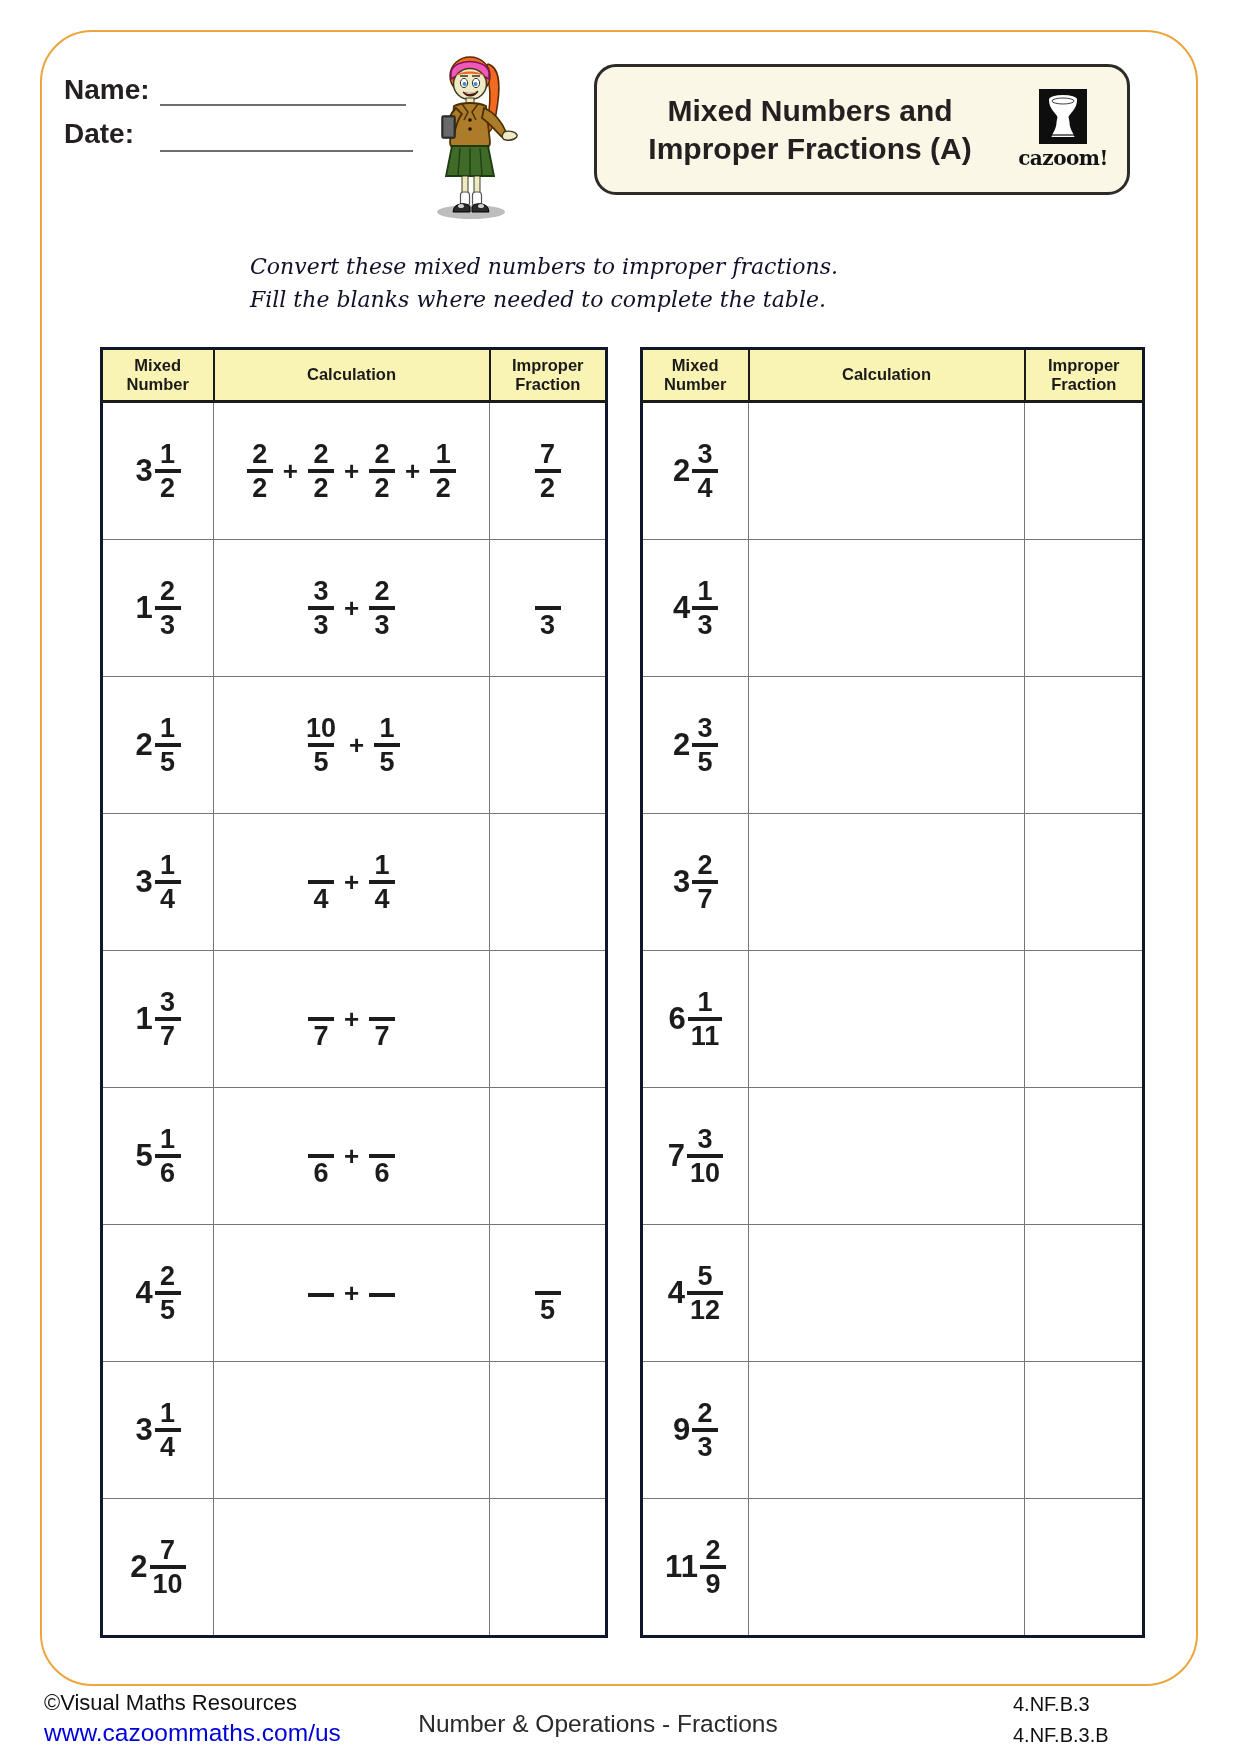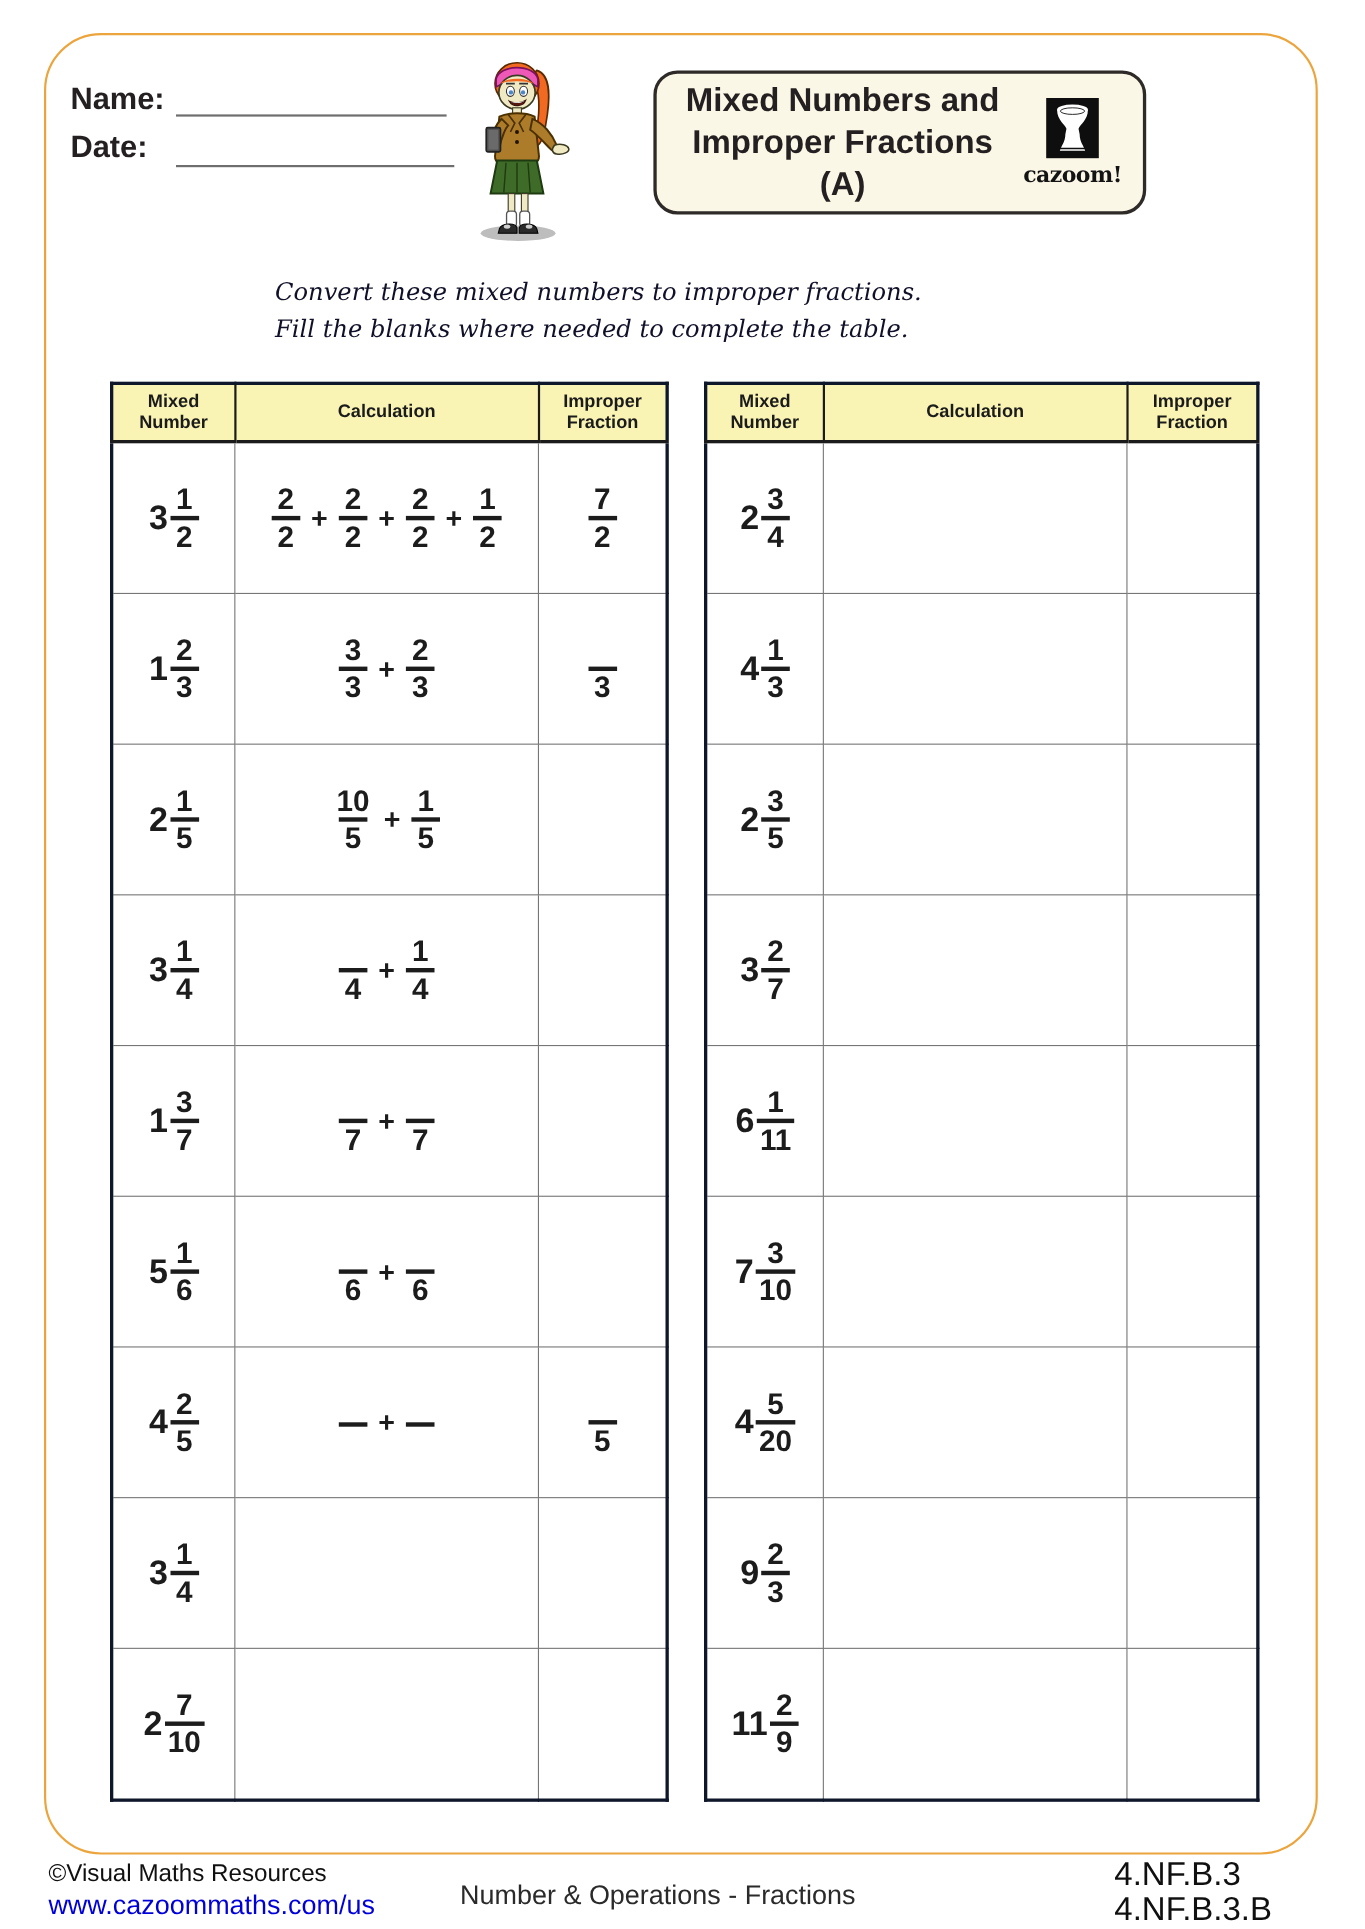--- a/index.html
+++ b/index.html
@@ -13,21 +13,21 @@
   }
   
   .hdr-label { position:absolute; font-size:28px; font-weight:bold; color:#241f20; }
   .name-label { left:64px; top:74px; }
   .date-label { left:64px; top:118px; }
   .fill-line { position:absolute; height:0; border-bottom:2.5px solid #6e6e6e; }
   .name-line { left:160px; top:104px; width:246px; }
   .date-line { left:160px; top:150px; width:253px; }
   .girl { position:absolute; left:418px; top:42px; width:106px; height:180px; }
   .title-box {
-    position:absolute; left:594px; top:64px; width:448px; height:131px;
+    position:absolute; left:594px; top:64px; width:536px; height:131px;
     background:#FBF7E6; border:3px solid #2e2a28; border-radius:22px;
     display:flex; align-items:center; box-sizing:border-box;
   }
   .title-text {
     flex:1; text-align:center; font-size:30px; font-weight:bold; line-height:38px;
     color:#241f20; white-space:pre-line; padding-left:14px;
   }
   .logo-block { width:108px; display:flex; flex-direction:column; align-items:center; padding-right:10px; }
   .logo-mark { width:48px; height:55px; }
   .logo-word { font-family:"DejaVu Serif", serif; font-weight:bold; font-size:20px; color:#141414; letter-spacing:-0.5px; margin-top:2px; }
@@ -64,21 +64,21 @@
     font-size:27px; font-weight:bold; color:#1c1c1c; line-height:30px;
     min-height:30px; min-width:26px; text-align:center; padding:0 3px; box-sizing:border-box;
   }
   .fden { border-top:4px solid #1c1c1c; }
   .calc-wrap { display:flex; align-items:center; justify-content:center; }
   .plus { font-size:26px; font-weight:bold; color:#1c1c1c; margin:0 10px; }
   
   .foot-copy { position:absolute; left:44px; top:1690px; font-size:22px; color:#101010; }
   .foot-link { position:absolute; left:44px; top:1719px; font-size:24.5px; color:#0000D8; cursor:pointer; }
   .foot-topic { position:absolute; left:0; top:1710px; width:1196px; text-align:center; font-size:24.5px; color:#2a2a2a; }
-  .foot-std { position:absolute; left:1013px; top:1689px; font-size:30px; line-height:31px; color:#101010; white-space:pre-line; }
+  .foot-std { position:absolute; left:1013px; top:1689px; font-size:20px; line-height:31px; color:#101010; white-space:pre-line; }
 </style>
 </head>
 <body>
 
 <div class="page">
   <div class="frame"></div>
 
   <span class="hdr-label name-label">Name:</span>
   <span class="fill-line name-line"></span>
   <span class="hdr-label date-label">Date:</span>
@@ -442,21 +442,21 @@
                 </span>
               </span></td>
             <td></td>
             <td></td>
           </tr>
           <tr>
             <td><span class="mixed">
                 <span class="whole">4</span>
                 <span class="frac">
                   <span class="fnum">5</span>
-                  <span class="fden">20</span>
+                  <span class="fden">12</span>
                 </span>
               </span></td>
             <td></td>
             <td></td>
           </tr>
           <tr>
             <td><span class="mixed">
                 <span class="whole">9</span>
                 <span class="frac">
                   <span class="fnum">2</span>

